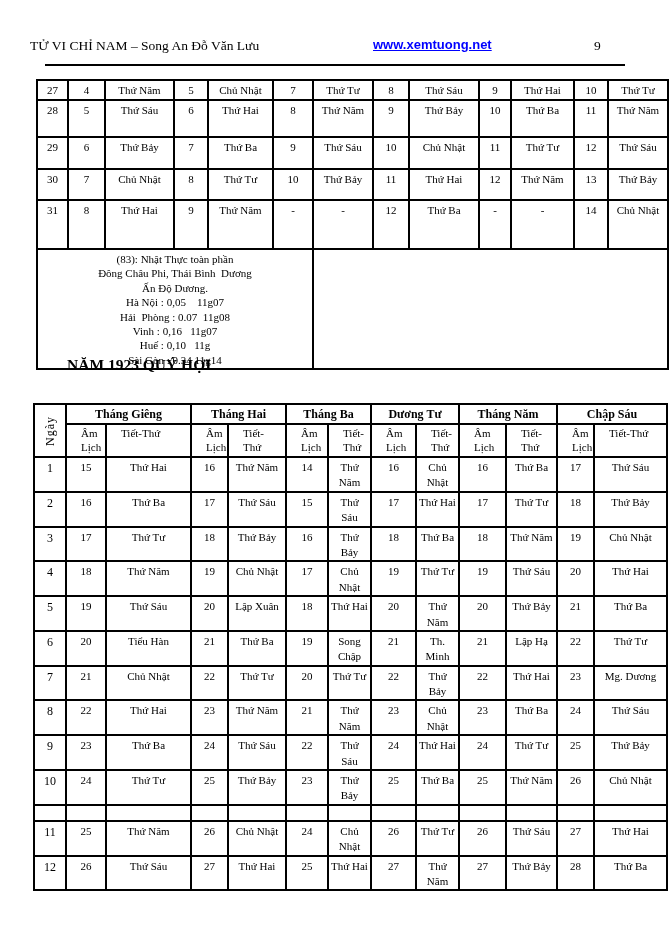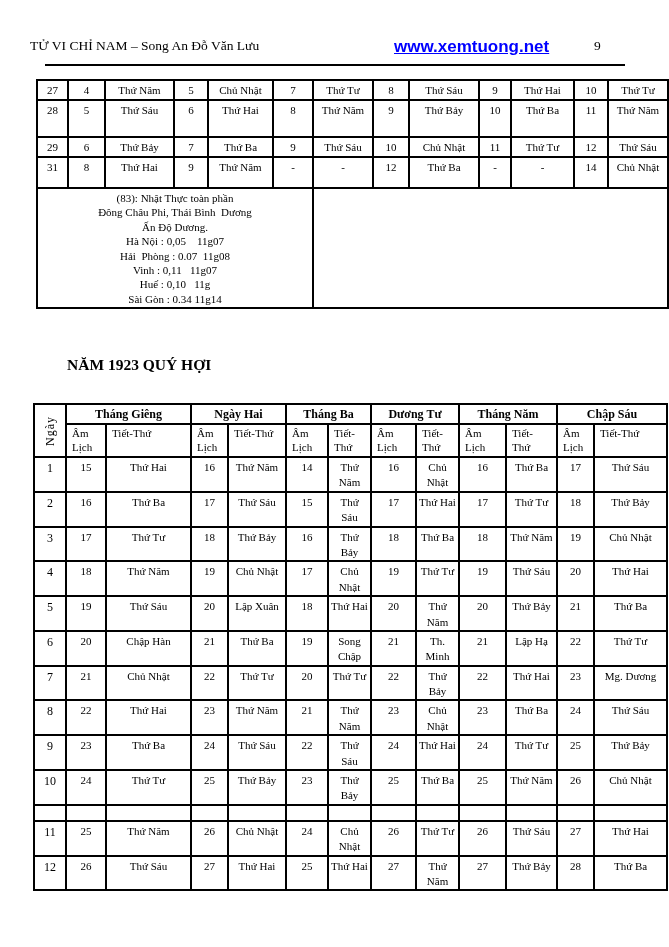--- a/index.html
+++ b/index.html
@@ -3,61 +3,61 @@
 <meta charset="utf-8">
 <style>
   * { box-sizing: border-box; }
   html,body { margin:0; padding:0; }
   body {
     width:669px; height:947px; background:#ffffff; position:relative;
     font-family:"Liberation Serif", serif; color:#000;
   }
   
   .book-title { position:absolute; left:30px; top:38px; font-size:13.5px; white-space:pre; }
-  .site-link  { position:absolute; left:394px; top:37px;
-    font-family:"Liberation Sans", sans-serif; font-weight:bold; font-size:17px;
+  .site-link  { position:absolute; left:373px; top:37px;
+    font-family:"Liberation Sans", sans-serif; font-weight:bold; font-size:13px;
     color:#0000FF; text-decoration:underline; }
   .page-num   { position:absolute; left:594px; top:38px; font-size:13.5px; }
   .head-rule  { position:absolute; left:45px; top:64px; width:580px; height:0; border-top:2px solid #000; }
 
   
   table { border-collapse:collapse; table-layout:fixed; }
   td, th { border:2px solid #000; overflow:hidden; }
 
   
   #top-table { position:absolute; left:36px; top:79px; width:631px; }
   #top-table td {
     font-size:11px; text-align:center; vertical-align:top;
     padding:2px 1px 0 1px; line-height:1.35;
   }
   #top-table tbody.gen tr:nth-child(1){ height:20px; }
   #top-table tbody.gen tr:nth-child(2){ height:37px; }
-  #top-table tbody.gen tr:nth-child(3){ height:20px; }
+  #top-table tbody.gen tr:nth-child(3){ height:32px; }
   #top-table tbody.gen tr:nth-child(4){ height:31px; }
-  #top-table tbody.gen tr:nth-child(5){ height:32px; }
+  #top-table tbody.gen tr:nth-child(5){ height:49px; }
   tr.eclipse-row { height:120px; }
   td.eclipse-cell { vertical-align:top; padding-top:3px; }
   .eclipse-line { white-space:pre; text-align:center; font-size:11px; line-height:14.4px; }
 
   
   .year-title { position:absolute; left:67px; top:356px; font-size:15.5px; font-weight:bold; }
 
   
   #cal-table { position:absolute; left:33px; top:403px; width:633px; }
   #cal-table thead tr.month-row { height:20px; }
   #cal-table thead tr.sub-row   { height:33px; }
   th.month-cell { font-size:12px; font-weight:bold; vertical-align:middle; padding:0; }
   th.ngay-cell  { vertical-align:middle; text-align:center; padding:0; }
   .rot {
     writing-mode:vertical-rl; transform:rotate(180deg);
     font-size:12px; font-weight:normal; margin:0 auto; letter-spacing:1px;
   }
   #cal-table thead tr.sub-row th {
     font-weight:normal; font-size:11px; text-align:left; vertical-align:top;
-    padding:1px 5px 0 5px; line-height:1.3;
+    padding:1px 5px 0 14px; line-height:1.3;
   }
   #cal-table tbody td {
     font-size:11px; text-align:center; vertical-align:top;
     padding:2px 2px 0 2px; line-height:1.4;
   }
   #cal-table tbody td:first-child { font-size:12px; }
   #cal-table tbody tr { height:32.5px; }
   #cal-table tbody tr:nth-child(11) { height:16px; }
 </style>
 </head>
@@ -124,20 +124,35 @@
         <td>9</td>
         <td>Thứ Sáu</td>
         <td>10</td>
         <td>Chủ Nhật</td>
         <td>11</td>
         <td>Thứ Tư</td>
         <td>12</td>
         <td>Thứ Sáu</td>
       </tr>
       <tr>
+        <td>30</td>
+        <td>7</td>
+        <td>Chủ Nhật</td>
+        <td>8</td>
+        <td>Thứ Tư</td>
+        <td>10</td>
+        <td>Thứ Bảy</td>
+        <td>11</td>
+        <td>Thứ Hai</td>
+        <td>12</td>
+        <td>Thứ Năm</td>
+        <td>13</td>
+        <td>Thứ Bảy</td>
+      </tr>
+      <tr>
         <td>31</td>
         <td>8</td>
         <td>Thứ Hai</td>
         <td>9</td>
         <td>Thứ Năm</td>
         <td>-</td>
         <td>-</td>
         <td>12</td>
         <td>Thứ Ba</td>
         <td>-</td>
@@ -147,21 +162,21 @@
       </tr>
     </tbody>
   <tbody>
     <tr class="eclipse-row">
       <td class="eclipse-cell" colspan="6">
         <div class="eclipse-line">(83): Nhật Thực toàn phần</div>
         <div class="eclipse-line">Đông Châu Phi, Thái Bình  Dương</div>
         <div class="eclipse-line">Ấn Độ Dương.</div>
         <div class="eclipse-line">Hà Nội : 0,05    11g07</div>
         <div class="eclipse-line">Hải  Phòng : 0.07  11g08</div>
-        <div class="eclipse-line">Vinh : 0,11   11g07</div>
+        <div class="eclipse-line">Vinh : 0,16   11g07</div>
         <div class="eclipse-line">Huế : 0,10   11g</div>
         <div class="eclipse-line">Sài Gòn : 0.34 11g14</div>
       </td>
       <td colspan="7"></td>
     </tr>
   </tbody>
 </table>
 
 <div class="year-title">NĂM 1923 QUÝ HỢI</div>
 
@@ -180,21 +195,21 @@
       <col style="width:51px">
     <col style="width:37px">
       <col style="width:73px">
   </colgroup>
   <thead>
     <tr class="month-row">
       <th class="ngay-cell" rowspan="2">
         <div class="rot">Ngày</div>
       </th>
       <th class="month-cell" colspan="2">Tháng Giêng</th>
-      <th class="month-cell" colspan="2">Ngày Hai</th>
+      <th class="month-cell" colspan="2">Tháng Hai</th>
       <th class="month-cell" colspan="2">Tháng Ba</th>
       <th class="month-cell" colspan="2">Dương Tư</th>
       <th class="month-cell" colspan="2">Tháng Năm</th>
       <th class="month-cell" colspan="2">Chập Sáu</th>
     </tr>
     <tr class="sub-row">
       <th>Âm Lịch</th>
       <th>Tiết-Thứ</th>
       <th>Âm Lịch</th>
       <th>Tiết-Thứ</th>
@@ -280,21 +295,21 @@
         <td>20</td>
         <td>Thứ Năm</td>
         <td>20</td>
         <td>Thứ Bảy</td>
         <td>21</td>
         <td>Thứ Ba</td>
       </tr>
       <tr>
         <td>6</td>
         <td>20</td>
-        <td>Chập Hàn</td>
+        <td>Tiểu Hàn</td>
         <td>21</td>
         <td>Thứ Ba</td>
         <td>19</td>
         <td>Song Chập</td>
         <td>21</td>
         <td>Th. Minh</td>
         <td>21</td>
         <td>Lập Hạ</td>
         <td>22</td>
         <td>Thứ Tư</td>

